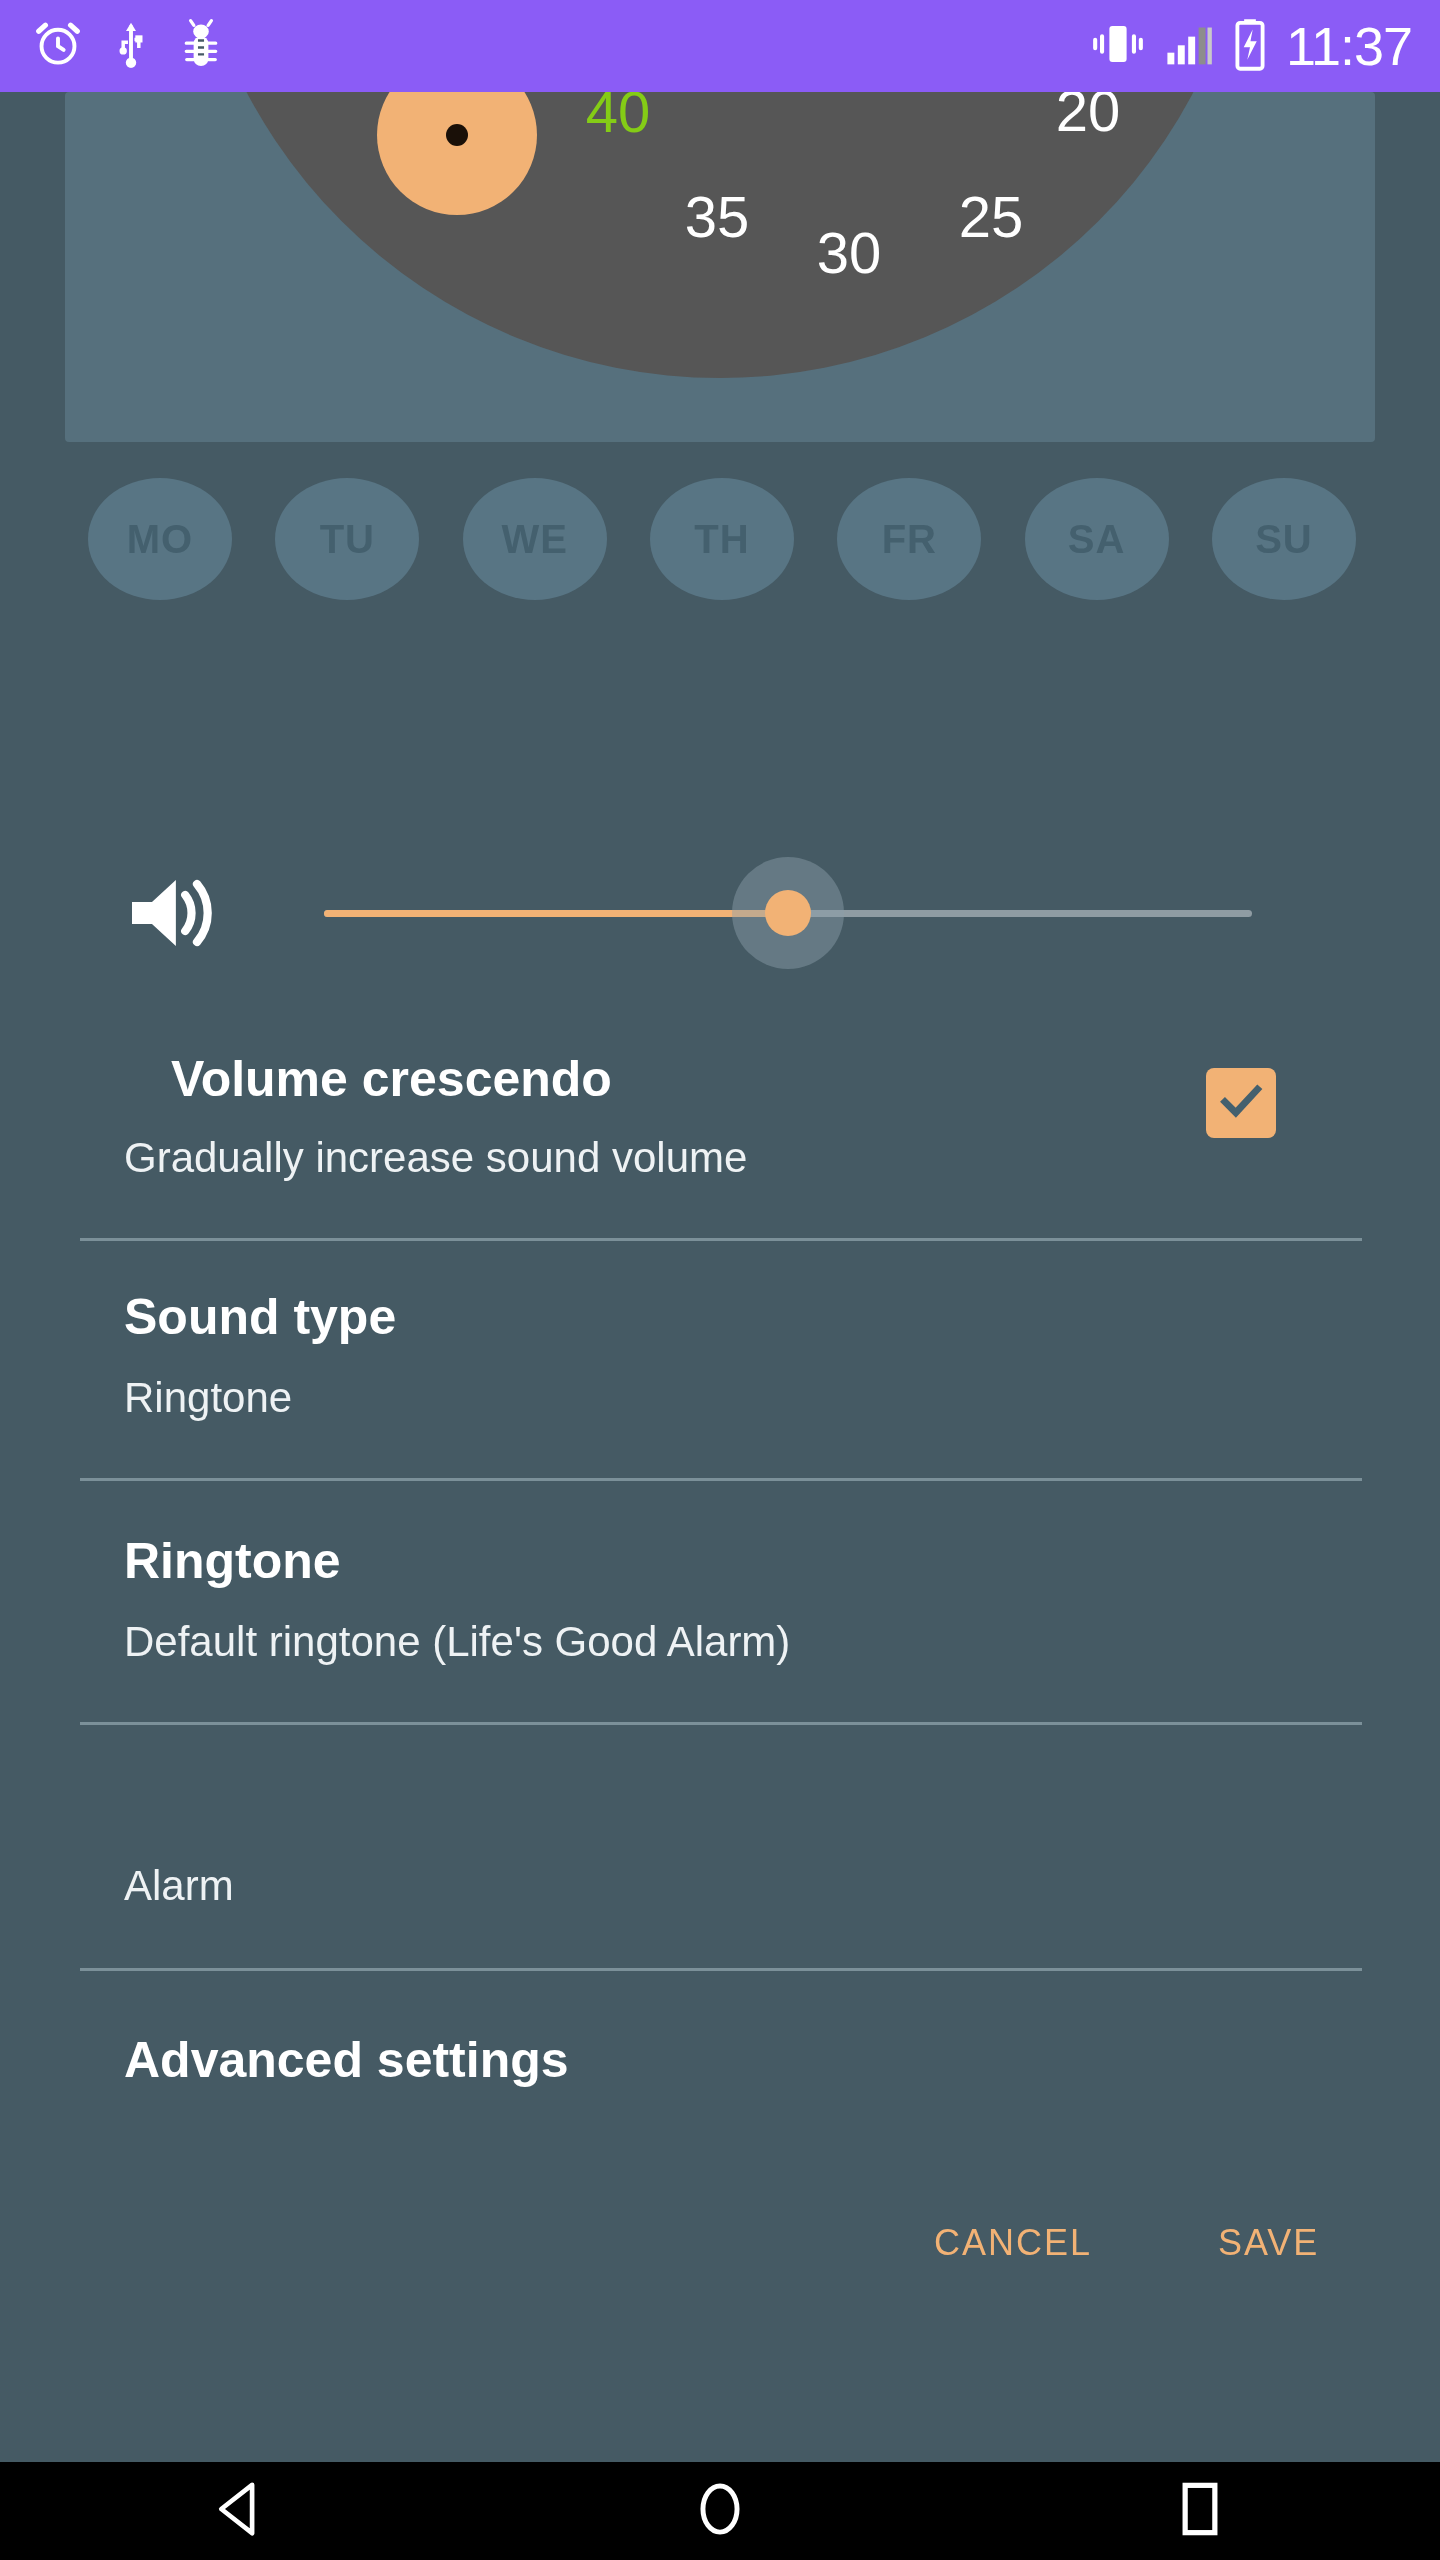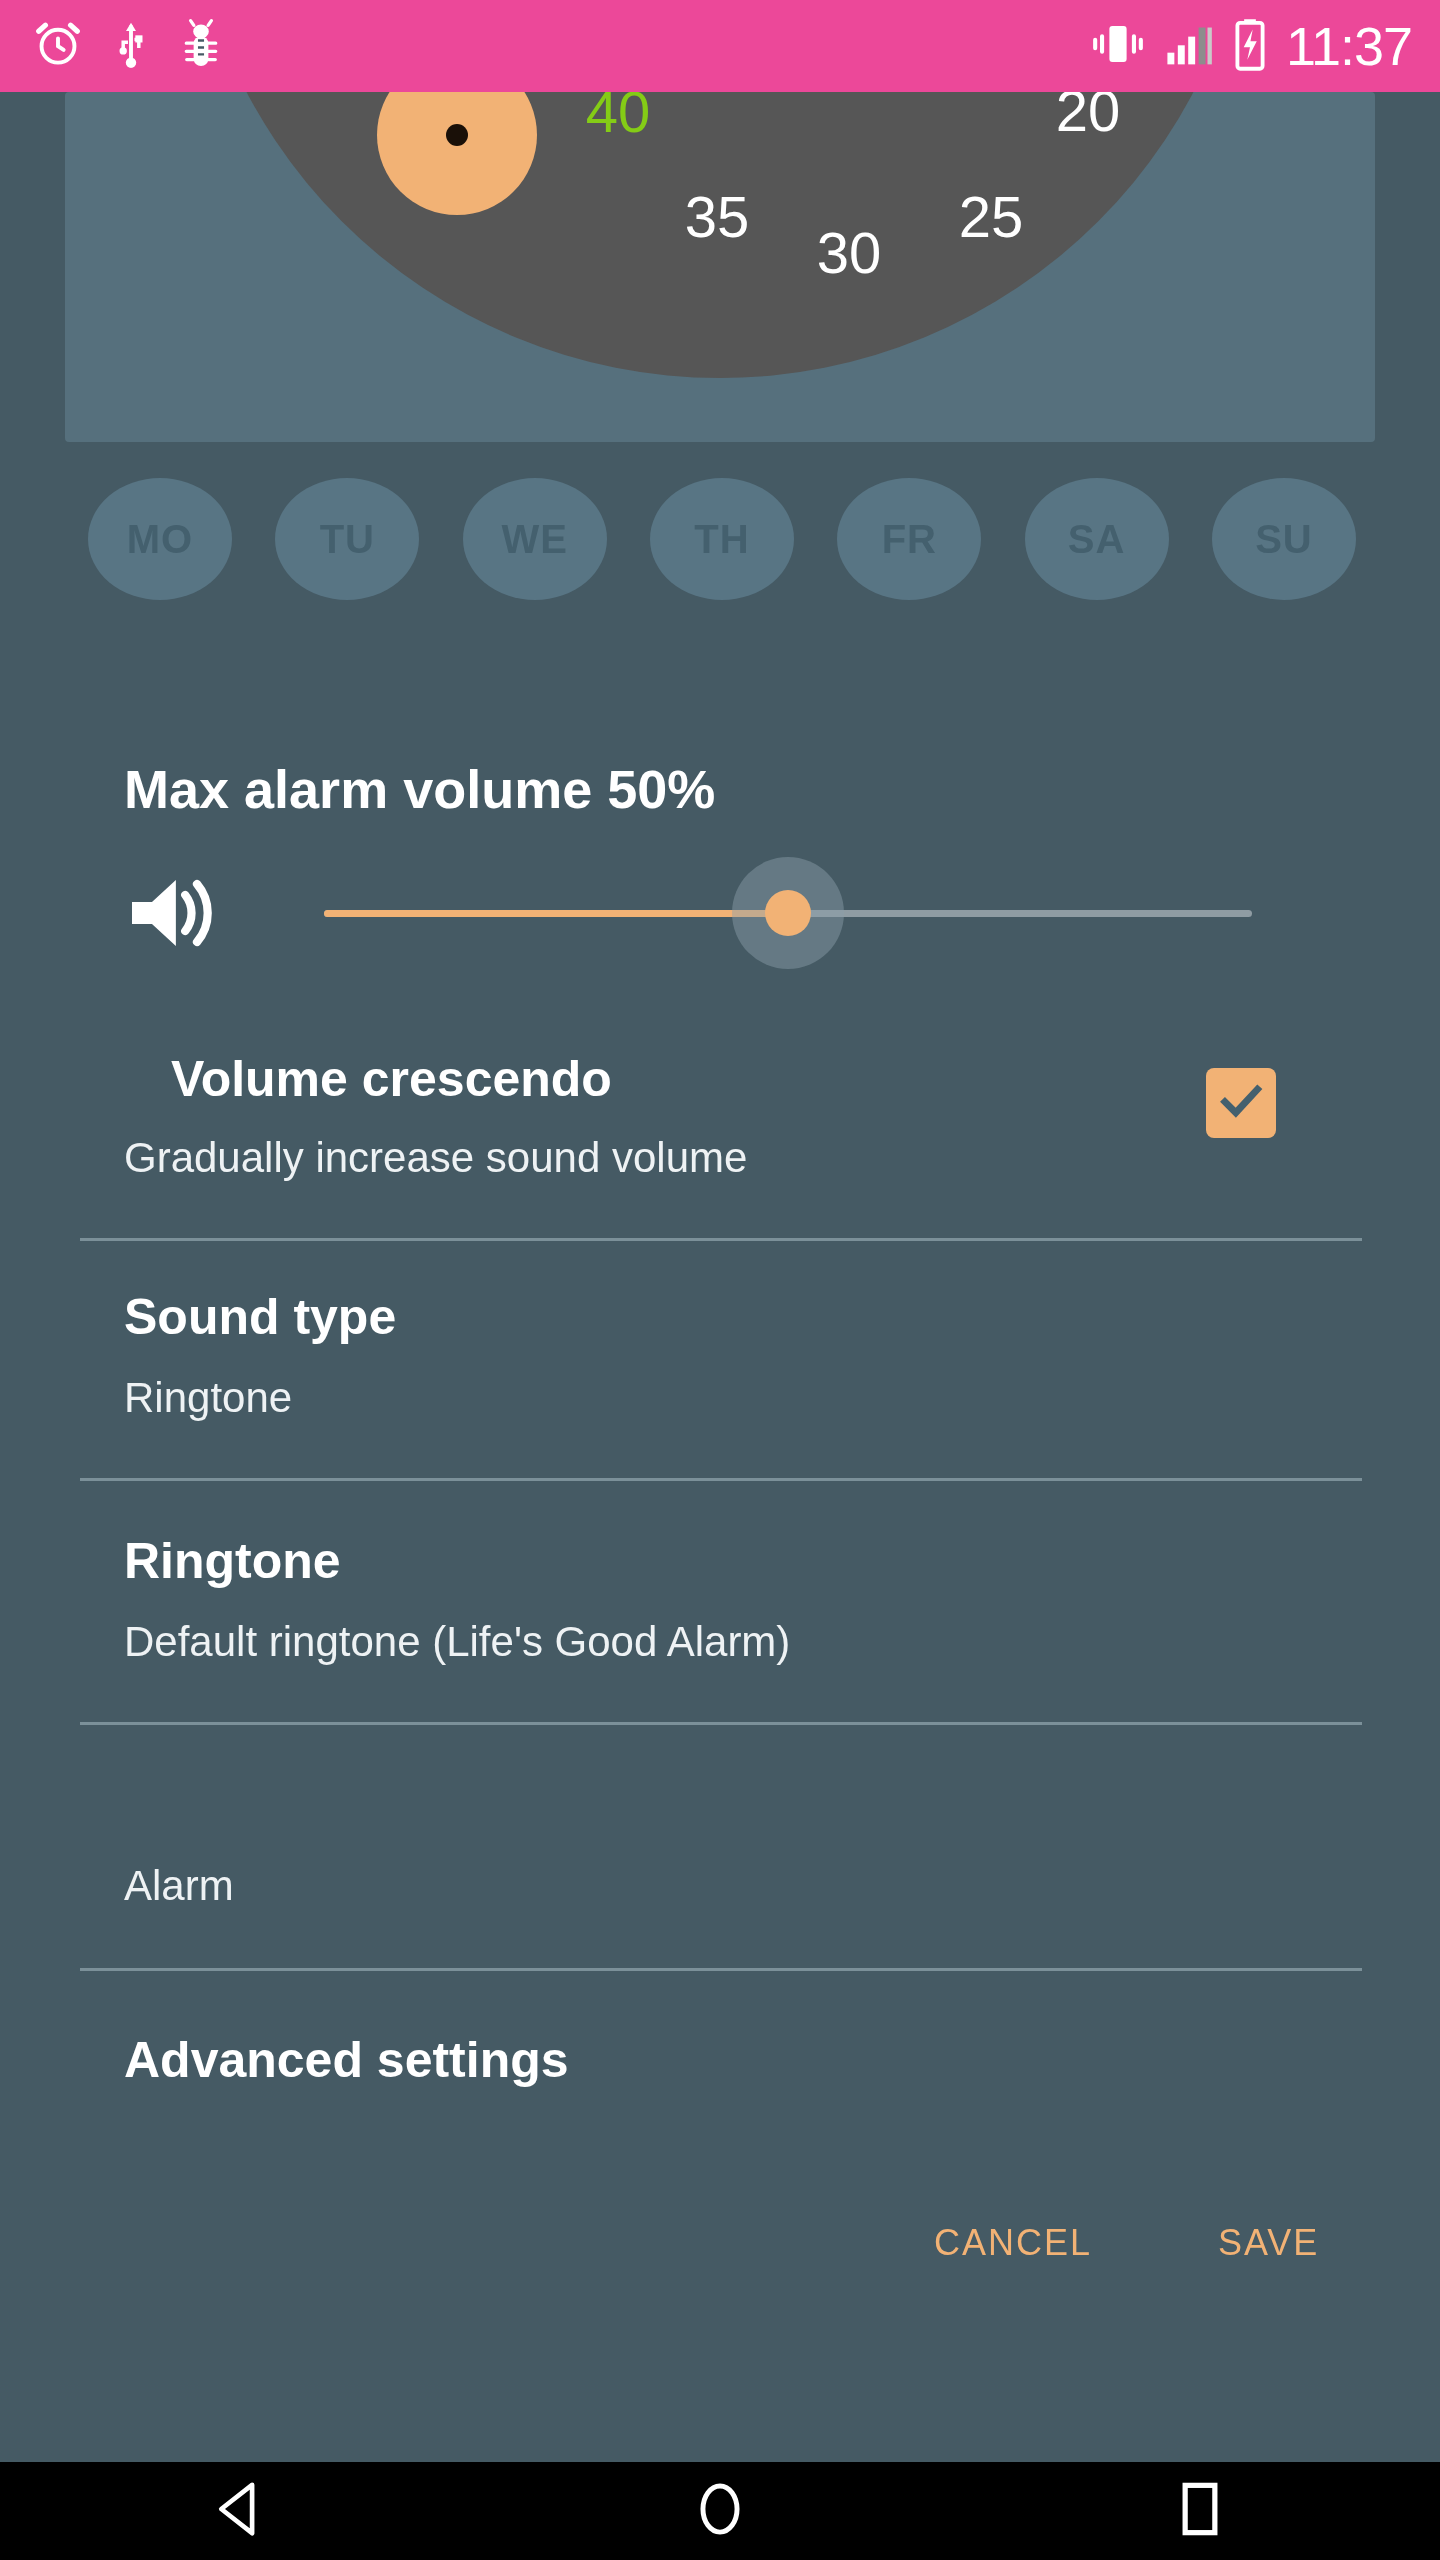--- a/index.html
+++ b/index.html
@@ -7,21 +7,21 @@
     width:1440px; height:2560px;
     background:#455a64;
     font-family:"Liberation Sans", sans-serif;
     overflow:hidden;
   }
   #screen { position:relative; width:1440px; height:2560px; background:#455a64; }
 
   
   .statusbar {
     position:absolute; top:0; left:0; width:1440px; height:92px;
-    background:#ec4899; display:flex; align-items:center;
+    background:#8b5cf6; display:flex; align-items:center;
   }
   .sb-left { display:flex; align-items:center; gap:28px; margin-left:32px; }
   .sb-right { display:flex; align-items:center; gap:16px; margin-left:auto; margin-right:28px; }
   .sb-icon { display:block; }
   .sb-clock {
     color:#fff; font-size:54px; font-weight:400; letter-spacing:-1px;
     font-family:"Liberation Sans", sans-serif; line-height:1;
   }
 
   
@@ -215,21 +215,20 @@
         <span>FR</span>
       </div>
     <div class="day-chip">
         <span>SA</span>
       </div>
     <div class="day-chip">
         <span>SU</span>
       </div>
   </div>
 
-  <div class="vol-title">Max alarm volume 50%</div>
   <div class="vol-row">
     <span class="vol-icon">
       <svg width="110" height="94" viewBox="0 0 28 24">
         <path d="M2 9.2h5.1L13.2 3.6v16.8L7.1 14.8H2z" fill="#fff"></path>
         <path d="M15.6 7.4a7.4 7.4 0 0 1 0 9.2" fill="none" stroke="#fff" stroke-width="2.1" stroke-linecap="round"></path>
         <path d="M18.6 4.6a11.4 11.4 0 0 1 0 14.8" fill="none" stroke="#fff" stroke-width="2.1" stroke-linecap="round"></path>
       </svg>
     </span>
     <div class="slider-track-bg"></div>
     <div class="slider-track-fill" style="width:464px;"></div>

